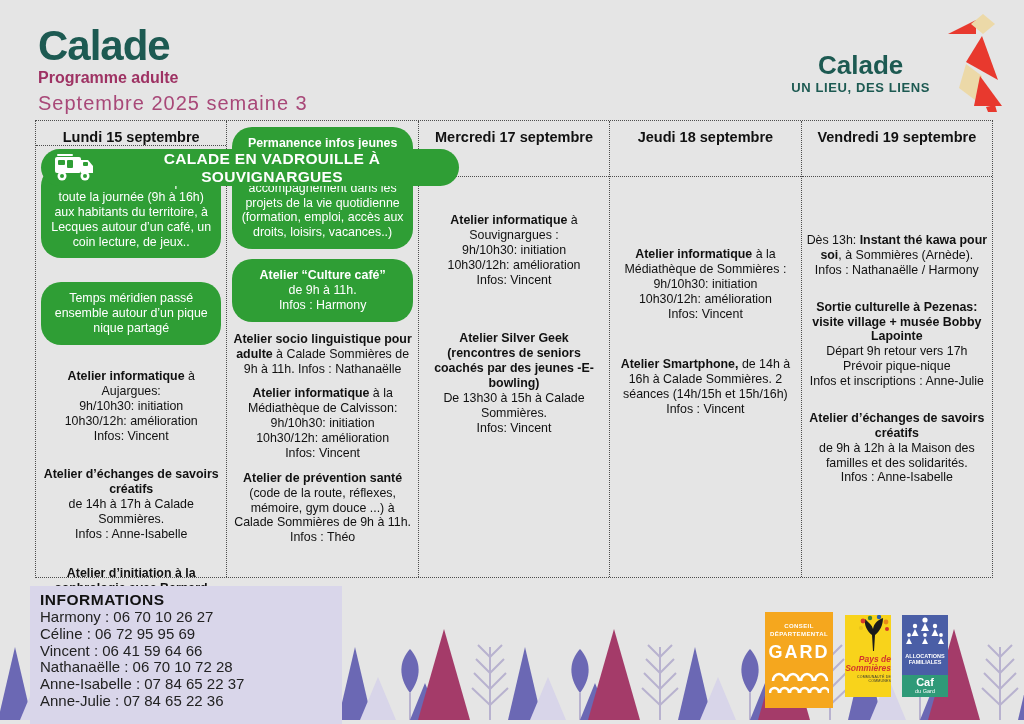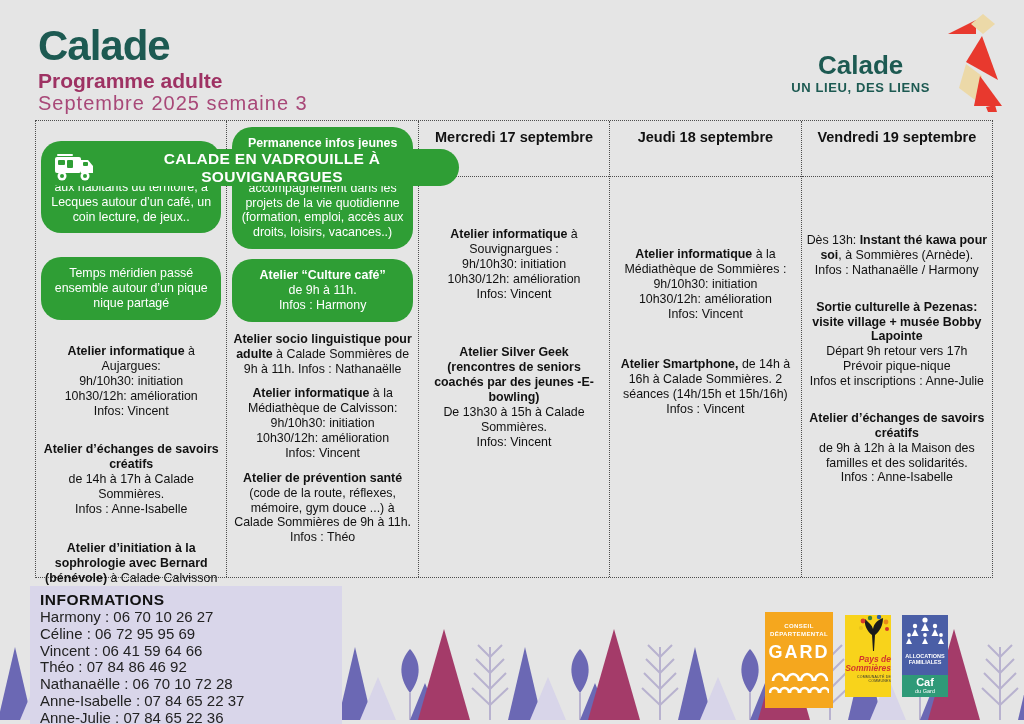--- a/index.html
+++ b/index.html
@@ -8,21 +8,21 @@
     --tree-blue:#6b68b4; --tree-berry:#a43b69; --tree-lavender:#d8d5e9; --tree-branch:#b8b2cf;
     --gard-orange:#f5a71e; --pays-yellow:#f8d31b; --caf-blue:#4a5ea6; --caf-green:#2f9a78;
     --logo-red:#e8392e; --logo-tan:#ecd9a8;
   }
   html,body{margin:0;padding:0;}
   .page{position:relative;width:1024px;height:724px;background:#e5e5e5;overflow:hidden;
         font-family:"Liberation Sans",sans-serif;}
   
   .brand-title{position:absolute;left:38px;top:22px;font-size:42px;font-weight:bold;
                color:var(--teal);letter-spacing:-1px;}
-  .brand-sub{position:absolute;left:38px;top:69px;font-size:21px;font-weight:bold;color:var(--berry);}
+  .brand-sub{position:absolute;left:38px;top:69px;font-size:16px;font-weight:bold;color:var(--berry);}
   .brand-week{position:absolute;left:38px;top:92px;font-size:20px;color:var(--berry-light);letter-spacing:1px;}
   .corner-logo{position:absolute;right:18px;top:12px;display:flex;align-items:center;gap:4px;}
   .cl-text{text-align:center;margin-top:18px;}
   .cl-name{color:var(--teal);font-weight:bold;font-size:26px;line-height:1;}
   .cl-tag{color:var(--teal);font-weight:bold;font-size:13px;letter-spacing:.6px;margin-top:2px;}
   
   .table{position:absolute;left:35px;top:120px;width:958px;height:458px;
          border:1.6px dotted var(--border);display:flex;box-sizing:border-box;}
   .col{flex:1;border-right:1.6px dotted var(--border);display:flex;flex-direction:column;box-sizing:border-box;}
   .col:last-child{border-right:none;}
@@ -33,21 +33,21 @@
   .banner-icon{margin-left:12px;display:flex;}
   .banner-label{flex:1;text-align:center;color:#fff;font-weight:bold;font-size:15.5px;
                 letter-spacing:.3px;padding-right:10px;}
   .events{padding:2px 5px;}
   .event{margin:0 auto 18px;font-size:12.4px;line-height:1.2;text-align:center;
          white-space:pre-line;color:#111;max-width:184px;}
   .event b{font-weight:bold;}
   .event.bubble{background:var(--green);color:#fff;border-radius:20px;padding:9px 8px;}
   .day-0 .events{padding-top:20px;} .day-0 .event{margin-bottom:24px;}
   .day-1 .events{padding-top:6px;}  .day-1 .event{margin-bottom:10px;}
-  .day-2 .events{padding-top:36px;} .day-2 .event:first-child{margin-bottom:44px;margin-top:14px;}
+  .day-2 .events{padding-top:36px;} .day-2 .event:first-child{margin-bottom:44px;}
   .day-3 .events{padding-top:70px;} .day-3 .event:first-child{margin-bottom:36px;}
   .day-4 .events{padding-top:56px;} .day-4 .event{margin-bottom:22px;}
   
   .info-box{position:absolute;left:30px;top:586px;width:292px;height:132px;background:var(--info-bg);
             padding:5px 10px;z-index:6;box-sizing:content-box;}
   .info-title{font-weight:bold;font-size:15.5px;color:#111;letter-spacing:.5px;}
   .contact-line{font-size:15px;line-height:1.12;color:#222;}
   .forest{position:absolute;left:0;bottom:0;z-index:1;}
   
   .logo-gard{position:absolute;left:765px;top:612px;width:68px;height:96px;background:var(--gard-orange);
@@ -109,20 +109,21 @@
             <rect x="30" y="8" width="5" height="4" rx="1"></rect>
             <circle cx="9" cy="22" r="2"></circle>
             <circle cx="32" cy="22" r="2"></circle>
           </g>
         </svg>
       </span>
       <span class="banner-label">CALADE EN VADROUILLE À SOUVIGNARGUES</span>
     </div>
 
     <div class="col day-0">
+      <div class="day-header">Lundi 15 septembre</div>
       <div class="events">
           <div class="event bubble"><span>Calade ouvre son espace toute la journée (9h à 16h) aux habitants du territoire, à Lecques autour d’un café, un coin lecture, de jeux..</span></div>
           <div class="event bubble"><span>Temps méridien passé ensemble autour d’un pique nique partagé</span></div>
           <div class="event"><b>Atelier informatique</b><span> à Aujargues:
 9h/10h30: initiation
 10h30/12h: amélioration
 Infos: Vincent</span></div>
           <div class="event"><b>Atelier d’échanges de savoirs créatifs</b><span>
 de 14h à 17h à Calade Sommières.
 Infos : Anne-Isabelle</span></div>
@@ -209,21 +210,20 @@
       <use href="#treeunit" x="980"></use>
     </svg>
   </div>
 
   <div class="info-box">
     <div class="info-title">INFORMATIONS</div>
     <div>
         <div class="contact-line">Harmony : 06 70 10 26 27</div>
         <div class="contact-line">Céline : 06 72 95 95 69</div>
         <div class="contact-line">Vincent : 06 41 59 64 66</div>
-        <div class="contact-line">Théo : 07 84 86 46 92</div>
         <div class="contact-line">Nathanaëlle : 06 70 10 72 28</div>
         <div class="contact-line">Anne-Isabelle : 07 84 65 22 37</div>
         <div class="contact-line">Anne-Julie : 07 84 65 22 36</div>
       </div>
   </div>
 
   <div class="logo-gard">
     <div class="lg-small">CONSEIL
 DÉPARTEMENTAL</div>
     <div class="lg-big">GARD</div>

